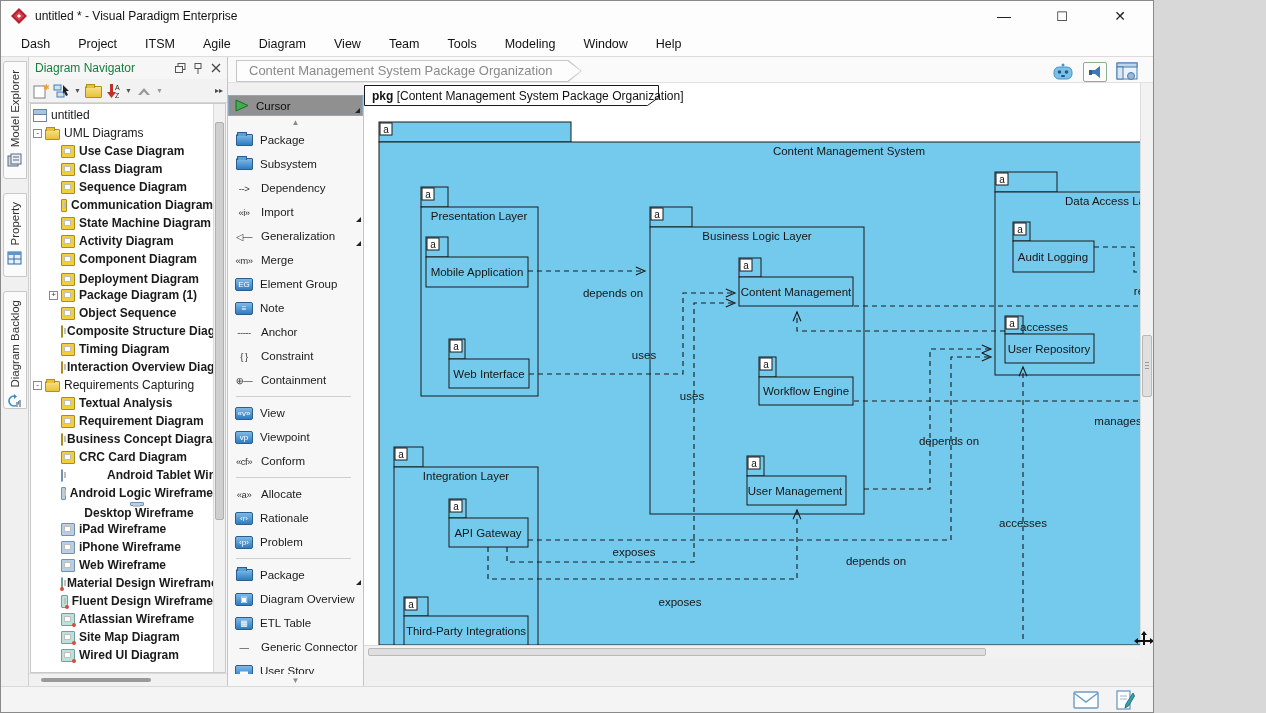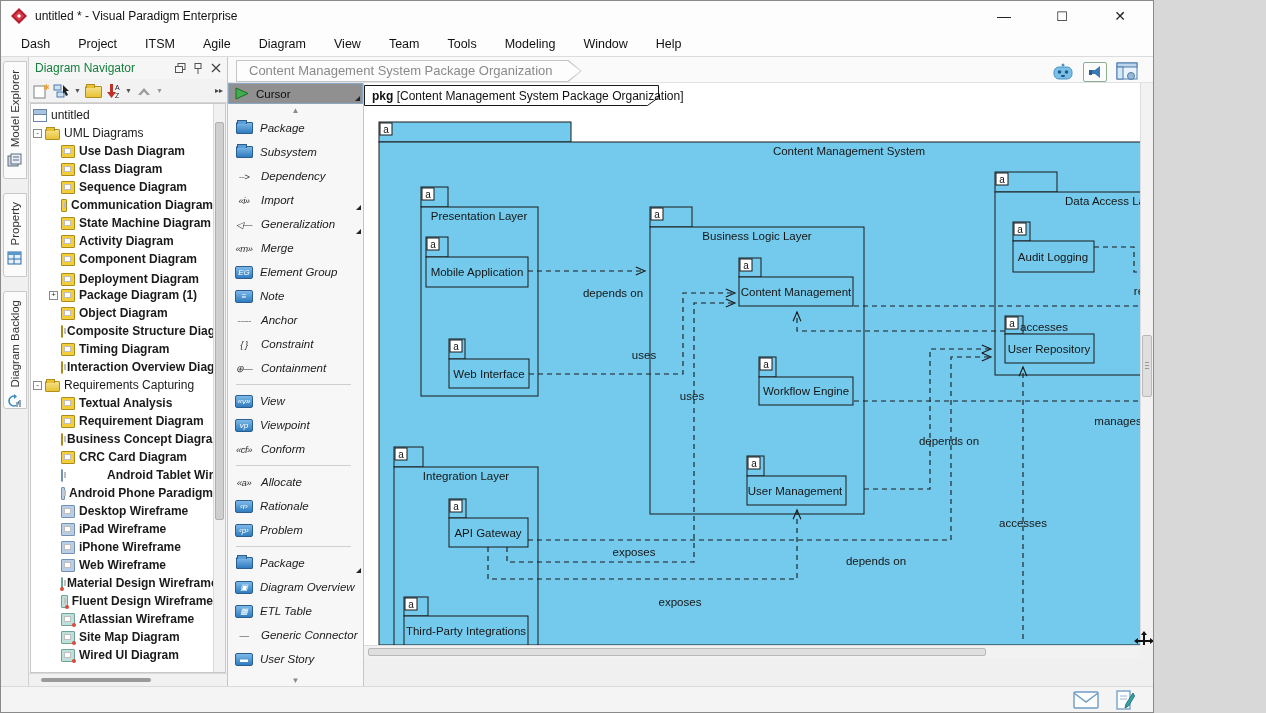--- a/index.html
+++ b/index.html
@@ -59,26 +59,26 @@
 
   
   .right-region { flex:1; display:flex; flex-direction:column; min-width:0; }
   .diagram-header { height:26px; background:#fafafa; border-bottom:1px solid #e2e2e2; display:flex; align-items:flex-end; padding-left:8px; flex:none; }
   .crumb-outer { background:#c6c6c6; clip-path:polygon(0 0, calc(100% - 13px) 0, 100% 50%, calc(100% - 13px) 100%, 0 100%); padding:1px; }
   .crumb-inner { background:#fdfdfd; clip-path:polygon(0 0, calc(100% - 13px) 0, 100% 50%, calc(100% - 13px) 100%, 0 100%); padding:2px 28px 3px 12px; font-size:13px; color:#8a8a8a; }
   .hdr-icons { margin-left:auto; display:flex; gap:8px; padding-right:14px; align-items:center; }
   .hdr-icon { width:24px; height:20px; display:flex; align-items:center; justify-content:center; }
 
   .right-lower { flex:1; display:flex; min-height:0; }
-  .palette { width:136px; background:#f7f7f7; border-right:1px solid #c5c5c5; display:flex; flex-direction:column; flex:none; }
+  .palette { width:136px; background:#f7f7f7; border-right:1px solid #c5c5c5; display:flex; flex-direction:column; flex:none;margin-top:12px; }
   .cursor-row { height:21px; background:#909090; border:1px solid #8aa7c5; display:flex; align-items:center; padding:0 6px; gap:7px; position:relative; flex:none; }
   .cursor-row .corner, .pal-item .corner { position:absolute; right:2px; bottom:2px; width:0; height:0; border-left:5px solid transparent; border-bottom:5px solid #222; }
   .cursor-row .lbl { font-size:11.5px; color:#0d0d0d; }
   .pal-scrollarrow { height:12px; display:flex; align-items:center; justify-content:center; color:#8a8a8a; font-size:8px; flex:none; }
-  .pal-list { flex:1; overflow:hidden; padding-left:6px;font-style:italic; }
+  .pal-list { flex:1; overflow:hidden; padding-left:6px; }
   .pal-item { height:24px; display:flex; align-items:center; gap:7px; position:relative; padding-right:8px; }
   .pal-item .lbl { font-size:11.5px; color:#1b1b1b; white-space:nowrap; }
   .pal-sep { height:1px; background:#cfcfcf; margin:4px 12px 4px 2px; }
   .pal-ic { width:20px; flex:none; text-align:center; font-size:9px; color:#333; }
   .pal-ic.bluebox { background:linear-gradient(#7db9e8,#2f7cc0); color:#fff; border:1px solid #2a5e90; border-radius:2px; height:13px; line-height:12px; font-size:8px; width:18px; margin-left:1px; }
   .pal-ic.fold { height:12px; width:17px; margin-left:2px; background:linear-gradient(#7db9e8,#2f7cc0); border:1px solid #2a5e90; border-radius:1px; position:relative; }
   .pal-ic.fold:before { content:""; position:absolute; top:-3px; left:0; width:8px; height:3px; background:#5b9fd4; border:1px solid #2a5e90; border-bottom:none; }
   .pal-ic.glyph { font-size:9.5px; letter-spacing:-0.5px; }
 
   
@@ -211,21 +211,21 @@
               <span class="ic ic-win"></span>
               <span class="lbl">untitled</span>
             </div>
             <div class="tree-row" style="padding-left: 2px;">
               <span class="expander">-</span>
               <span class="ic ic-folder"></span>
               <span class="lbl">UML Diagrams</span>
             </div>
             <div class="tree-row bold" style="padding-left: 30px;">
               <span class="dic dic-y"></span>
-              <span class="lbl">Use Dash Diagram</span>
+              <span class="lbl">Use Case Diagram</span>
             </div>
             <div class="tree-row bold" style="padding-left: 30px;">
               <span class="dic dic-y"></span>
               <span class="lbl">Class Diagram</span>
             </div>
             <div class="tree-row bold" style="padding-left: 30px;">
               <span class="dic dic-y"></span>
               <span class="lbl">Sequence Diagram</span>
             </div>
             <div class="tree-row bold" style="padding-left: 30px;">
@@ -248,21 +248,21 @@
               <span class="dic dic-y"></span>
               <span class="lbl">Deployment Diagram</span>
             </div>
             <div class="tree-row bold" style="padding-left: 18px;">
               <span class="expander">+</span>
               <span class="dic dic-y"></span>
               <span class="lbl">Package Diagram (1)</span>
             </div>
             <div class="tree-row bold" style="padding-left: 30px;">
               <span class="dic dic-y"></span>
-              <span class="lbl">Object Diagram</span>
+              <span class="lbl">Object Sequence</span>
             </div>
             <div class="tree-row bold" style="padding-left: 30px;">
               <span class="dic dic-y"></span>
               <span class="lbl">Composite Structure Diagram</span>
             </div>
             <div class="tree-row bold" style="padding-left: 30px;">
               <span class="dic dic-y"></span>
               <span class="lbl">Timing Diagram</span>
             </div>
             <div class="tree-row bold" style="padding-left: 30px;">
@@ -289,23 +289,23 @@
             <div class="tree-row bold" style="padding-left: 30px;">
               <span class="dic dic-y"></span>
               <span class="lbl">CRC Card Diagram</span>
             </div>
             <div class="tree-row bold" style="padding-left: 30px; gap: 40px;">
               <span class="dic dic-b"></span>
               <span class="lbl">Android Tablet Wireframe</span>
             </div>
             <div class="tree-row bold" style="padding-left: 30px;">
               <span class="dic dic-b"></span>
-              <span class="lbl">Android Phone Paradigm</span>
-            </div>
-            <div class="tree-row bold" style="padding-left: 30px;">
+              <span class="lbl">Android Logic Wireframe</span>
+            </div>
+            <div class="tree-row bold" style="padding-left: 30px; flex-direction: column;">
               <span class="dic dic-b"></span>
               <span class="lbl">Desktop Wireframe</span>
             </div>
             <div class="tree-row bold" style="padding-left: 30px;">
               <span class="dic dic-b"></span>
               <span class="lbl">iPad Wireframe</span>
             </div>
             <div class="tree-row bold" style="padding-left: 30px;">
               <span class="dic dic-b"></span>
               <span class="lbl">iPhone Wireframe</span>

